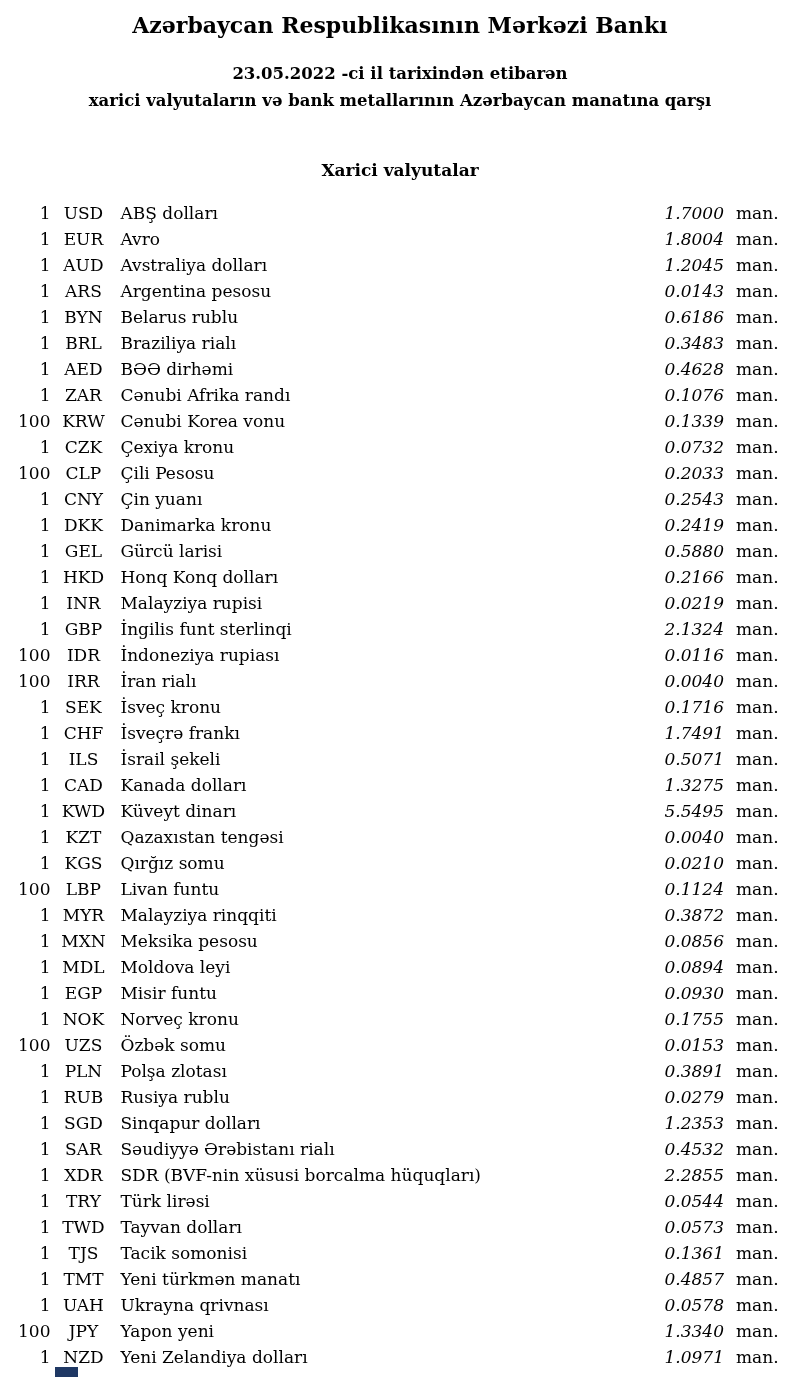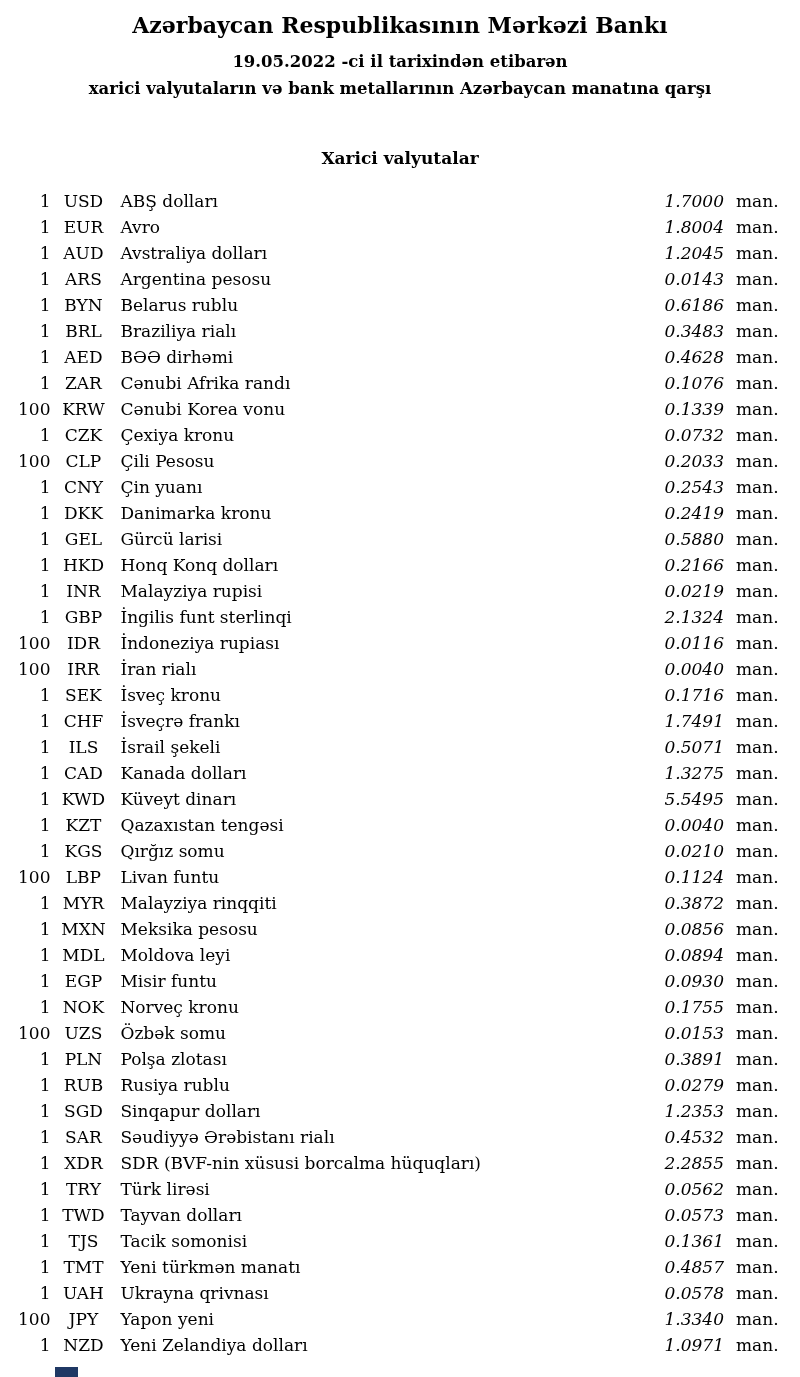--- a/index.html
+++ b/index.html
@@ -13,21 +13,21 @@
     position: relative;
     width: 800px;
     height: 1377px;
     overflow: hidden;
     background: #ffffff;
   }
   .header { text-align: center; padding-top: 12px; }
   .title {
     font-size: 22px;
     font-weight: bold;
-    margin-bottom: 10px;
+    margin-bottom: 22px;
   }
   .date-line, .subtitle-line {
     font-size: 16.5px;
     font-weight: bold;
     line-height: 27px;
   }
   .bulletin-line {
     font-size: 17.5px;
     font-weight: bold;
     letter-spacing: 0.5px;
@@ -64,21 +64,21 @@
     height: 10px;
   }
 </style>
 </head>
 <body style="color: rgb(0, 0, 0);">
 
 <div class="page">
 
   <div class="header">
     <div class="title">Azərbaycan Respublikasının Mərkəzi Bankı</div>
-    <div class="date-line">19.05.2022 -ci il tarixindən etibarən</div>
+    <div class="date-line">23.05.2022 -ci il tarixindən etibarən</div>
     <div class="subtitle-line">xarici valyutaların və bank metallarının Azərbaycan manatına qarşı</div>
   </div>
 
   <div class="section-title">Xarici valyutalar</div>
 
   <table class="rates">
     <tbody id="rates-body">
   <tr>
     <td class="qty">1</td>
     <td class="code">USD</td>
@@ -380,21 +380,21 @@
     <td class="code">XDR</td>
     <td class="name">SDR (BVF-nin xüsusi borcalma hüquqları)</td>
     <td class="rate">2.2855</td>
     <td class="unit">man.</td>
   </tr>
 
   <tr>
     <td class="qty">1</td>
     <td class="code">TRY</td>
     <td class="name">Türk lirəsi</td>
-    <td class="rate">0.0562</td>
+    <td class="rate">0.0544</td>
     <td class="unit">man.</td>
   </tr>
 
   <tr>
     <td class="qty">1</td>
     <td class="code">TWD</td>
     <td class="name">Tayvan dolları</td>
     <td class="rate">0.0573</td>
     <td class="unit">man.</td>
   </tr>

